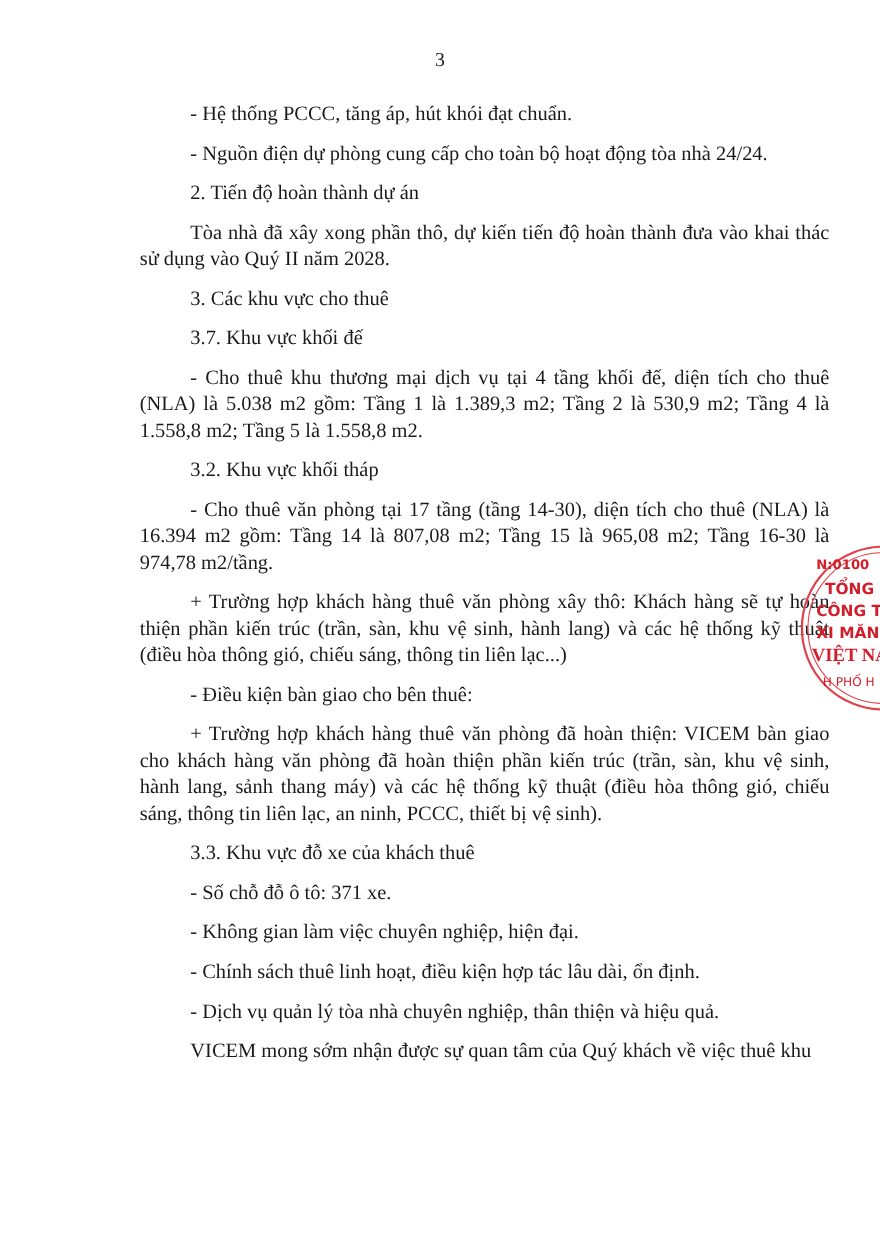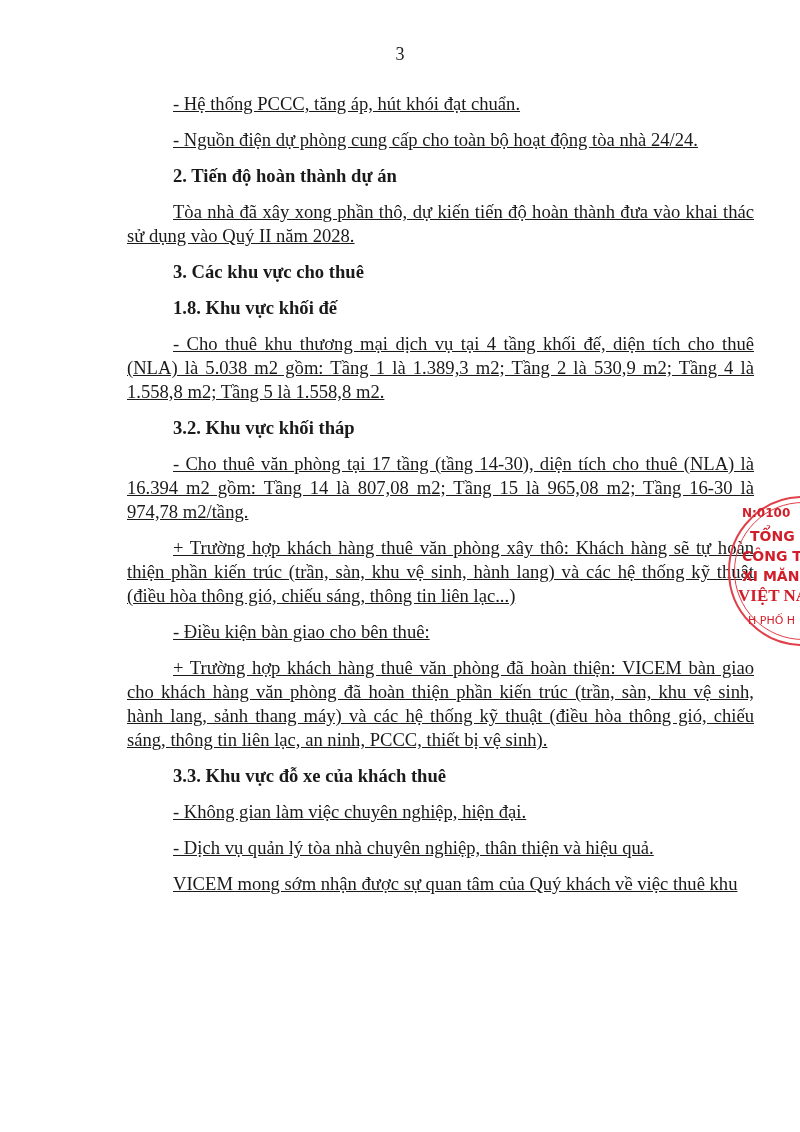--- a/index.html
+++ b/index.html
@@ -1,21 +1,21 @@
 <!DOCTYPE html>
 <html><head>
 <meta charset="utf-8">
 <style>
   html, body { margin: 0; padding: 0; background: #ffffff; }
   body { width: 800px; height: 1132px; position: relative; overflow: hidden;
          font-family: "Liberation Serif", serif; color: #1a1a1a; }
   .page-number { position: absolute; top: 44px; left: 0; width: 800px; text-align: center; font-size: 18px; }
   .content { position: absolute; left: 127px; top: 92px; width: 627px; font-size: 18.6px; line-height: 24px; }
-  .p { margin: 0 0 12px 0; text-align: justify; text-indent: 46px; text-decoration: underline; }
-  .h { margin: 0 0 12px 0; font-weight: bold; padding-left: 46px; }
+  .p { margin: 0 0 12px 0; text-align: justify; text-indent: 46px; }
+  .h { margin: 0 0 12px 0; font-weight: normal; padding-left: 46px; }
   .stamp { position: absolute; left: 728px; top: 496px; width: 110px; height: 150px; color: #d21e2a;
            font-family: "DejaVu Sans", sans-serif; text-align: center; }
   .stamp .ring { position: absolute; left: 0; top: 0; width: 150px; height: 150px; border: 2px solid #e0404a;
                  border-radius: 50%; box-sizing: border-box; }
   .stamp .ring2 { position: absolute; left: 6px; top: 6px; width: 138px; height: 138px; border: 1px solid #e0404a;
                  border-radius: 50%; box-sizing: border-box; }
   .stamp .line { position: absolute; left: 10px; width: 120px; text-align: left; font-weight: bold; }
   .stamp .top { top: 10px; font-size: 12px; left: 14px; }
   .stamp .l1 { top: 32px; font-size: 14px; left: 22px; }
   .stamp .l2 { top: 52px; font-size: 14px; left: 14px; }
@@ -27,29 +27,31 @@
 <body>
 
 <div class="page-number">3</div>
 
 <div class="content">
   <p class="p">- Hệ thống PCCC, tăng áp, hút khói đạt chuẩn.</p>
   <p class="p">- Nguồn điện dự phòng cung cấp cho toàn bộ hoạt động tòa nhà 24/24.</p>
   <p class="h">2. Tiến độ hoàn thành dự án</p>
   <p class="p">Tòa nhà đã xây xong phần thô, dự kiến tiến độ hoàn thành đưa vào khai thác sử dụng vào Quý II năm 2028.</p>
   <p class="h">3. Các khu vực cho thuê</p>
-  <p class="h">1.8. Khu vực khối đế</p>
+  <p class="h">3.7. Khu vực khối đế</p>
   <p class="p">- Cho thuê khu thương mại dịch vụ tại 4 tầng khối đế, diện tích cho thuê (NLA) là 5.038 m2 gồm: Tầng 1 là 1.389,3 m2; Tầng 2 là 530,9 m2; Tầng 4 là 1.558,8 m2; Tầng 5 là 1.558,8 m2.</p>
   <p class="h">3.2. Khu vực khối tháp</p>
   <p class="p">- Cho thuê văn phòng tại 17 tầng (tầng 14-30), diện tích cho thuê (NLA) là 16.394 m2 gồm: Tầng 14 là 807,08 m2; Tầng 15 là 965,08 m2; Tầng 16-30 là 974,78 m2/tầng.</p>
   <p class="p">+ Trường hợp khách hàng thuê văn phòng xây thô: Khách hàng sẽ tự hoàn thiện phần kiến trúc (trần, sàn, khu vệ sinh, hành lang) và các hệ thống kỹ thuật (điều hòa thông gió, chiếu sáng, thông tin liên lạc...)</p>
   <p class="p">- Điều kiện bàn giao cho bên thuê:</p>
   <p class="p">+ Trường hợp khách hàng thuê văn phòng đã hoàn thiện: VICEM bàn giao cho khách hàng văn phòng đã hoàn thiện phần kiến trúc (trần, sàn, khu vệ sinh, hành lang, sảnh thang máy) và các hệ thống kỹ thuật (điều hòa thông gió, chiếu sáng, thông tin liên lạc, an ninh, PCCC, thiết bị vệ sinh).</p>
   <p class="h">3.3. Khu vực đỗ xe của khách thuê</p>
+  <p class="p">- Số chỗ đỗ ô tô: 371 xe.</p>
   <p class="p">- Không gian làm việc chuyên nghiệp, hiện đại.</p>
+  <p class="p">- Chính sách thuê linh hoạt, điều kiện hợp tác lâu dài, ổn định.</p>
   <p class="p">- Dịch vụ quản lý tòa nhà chuyên nghiệp, thân thiện và hiệu quả.</p>
   <p class="p">VICEM mong sớm nhận được sự quan tâm của Quý khách về việc thuê khu</p>
 </div>
 
 <div class="stamp">
   <div class="ring"></div>
   <div class="ring2"></div>
   <div class="line top">N:0100</div>
   <div class="line l1">TỔNG</div>
   <div class="line l2">CÔNG T</div>

